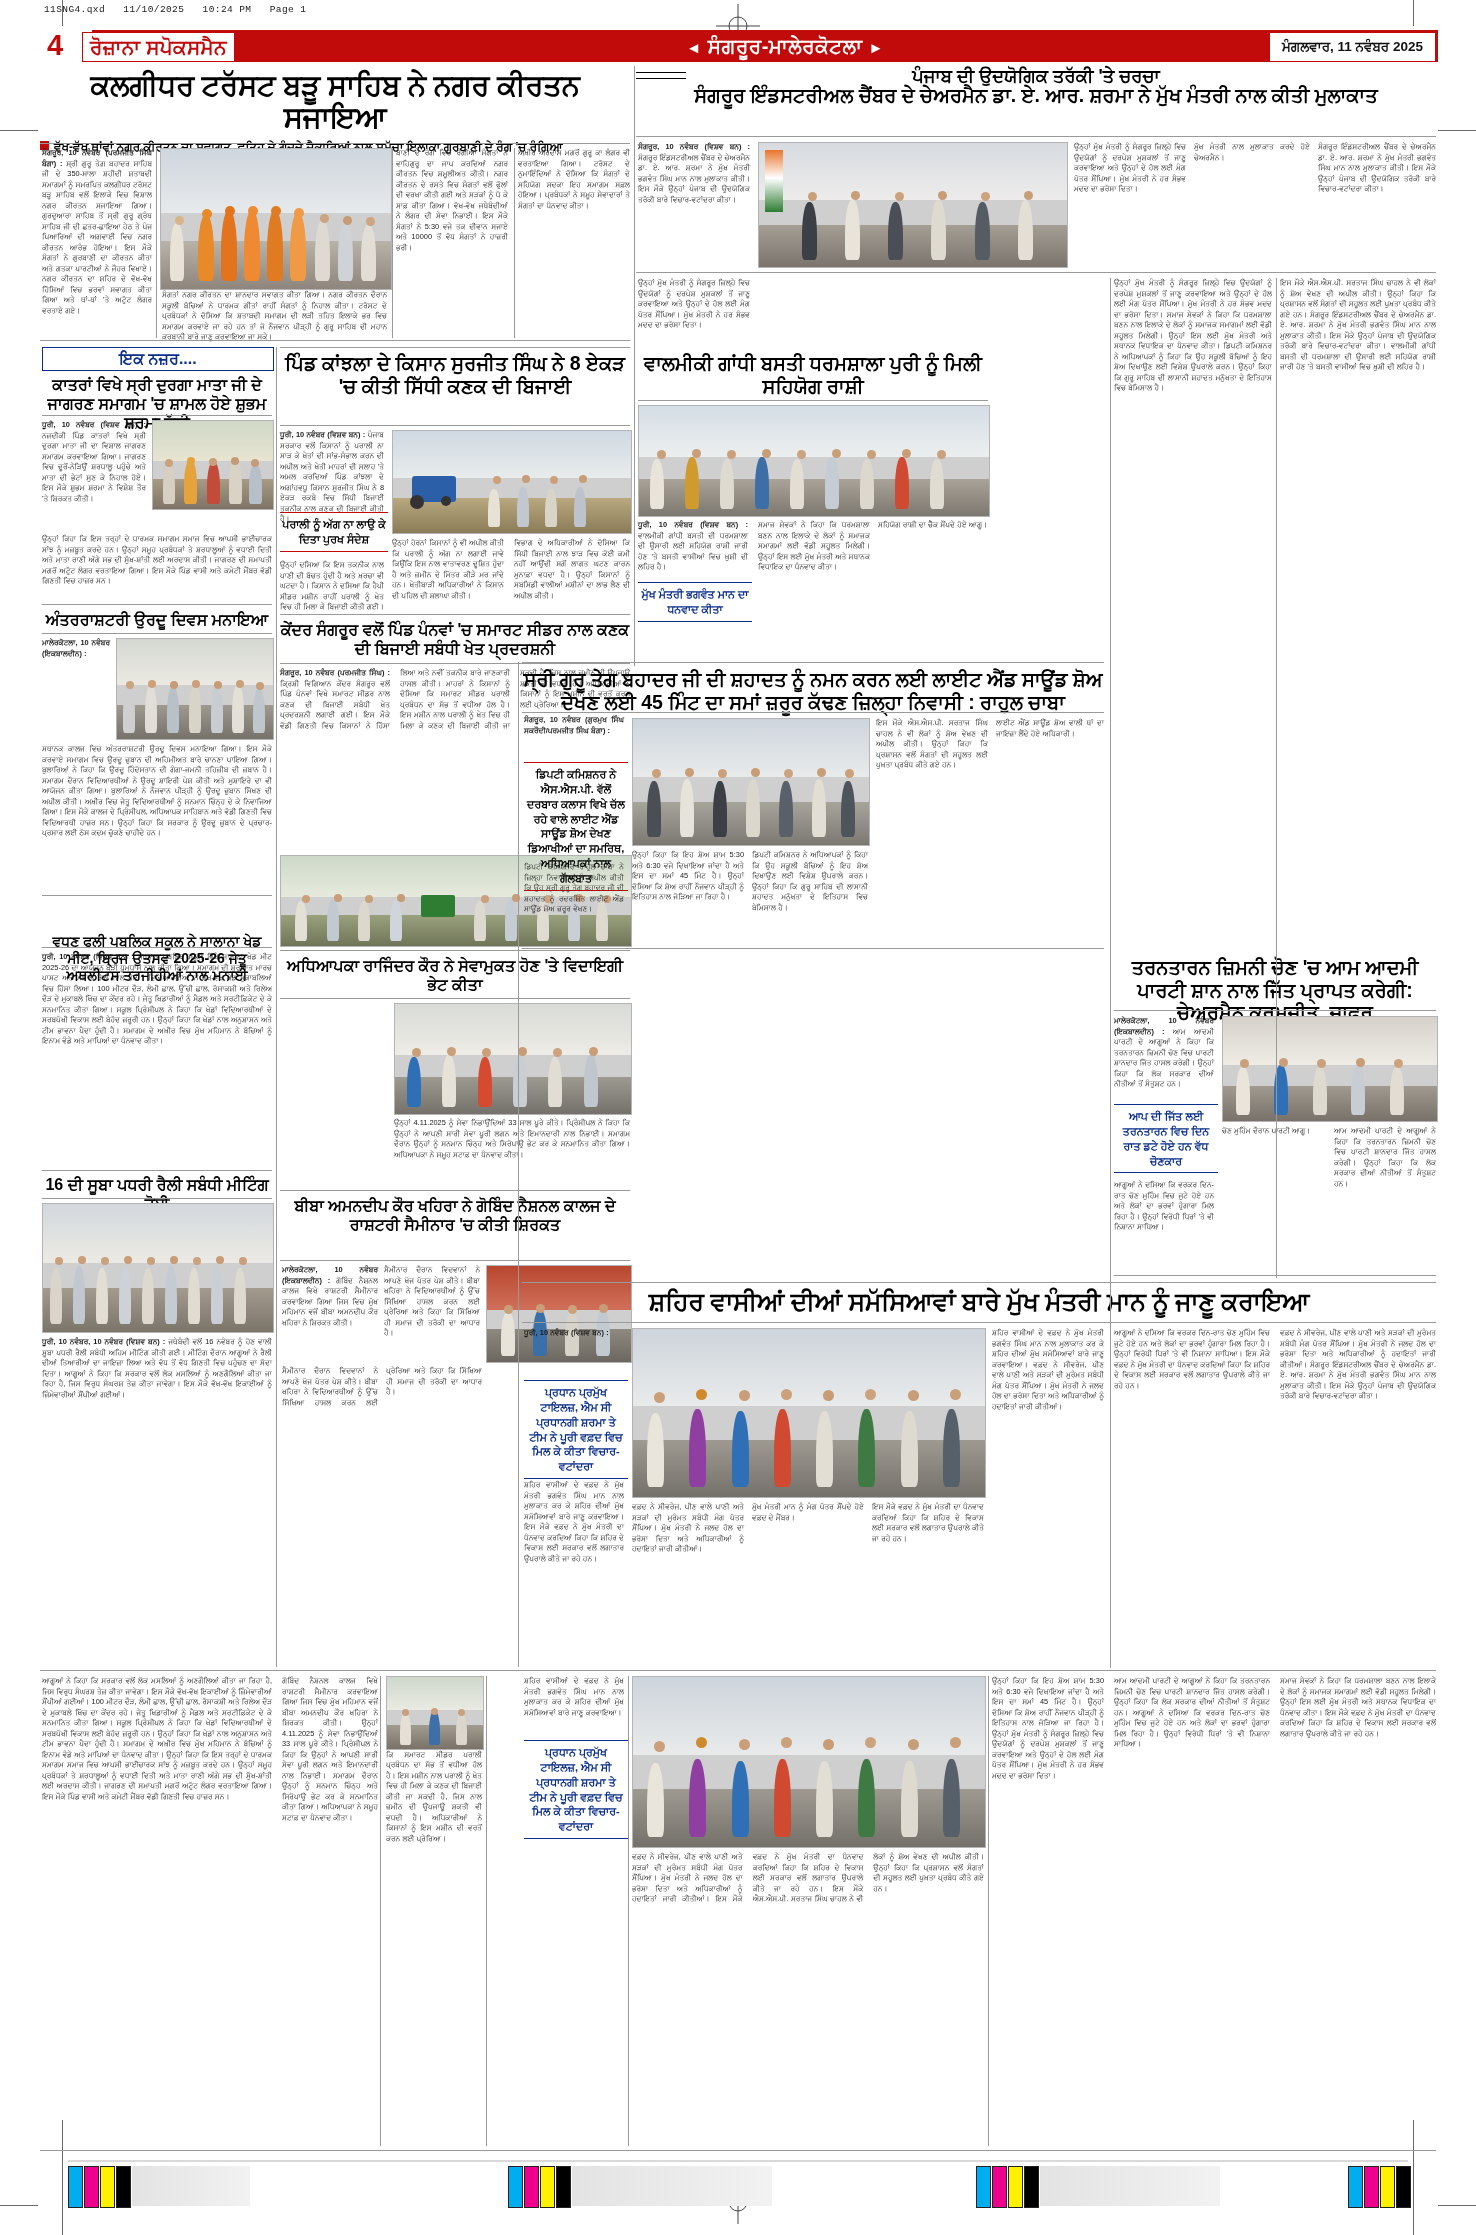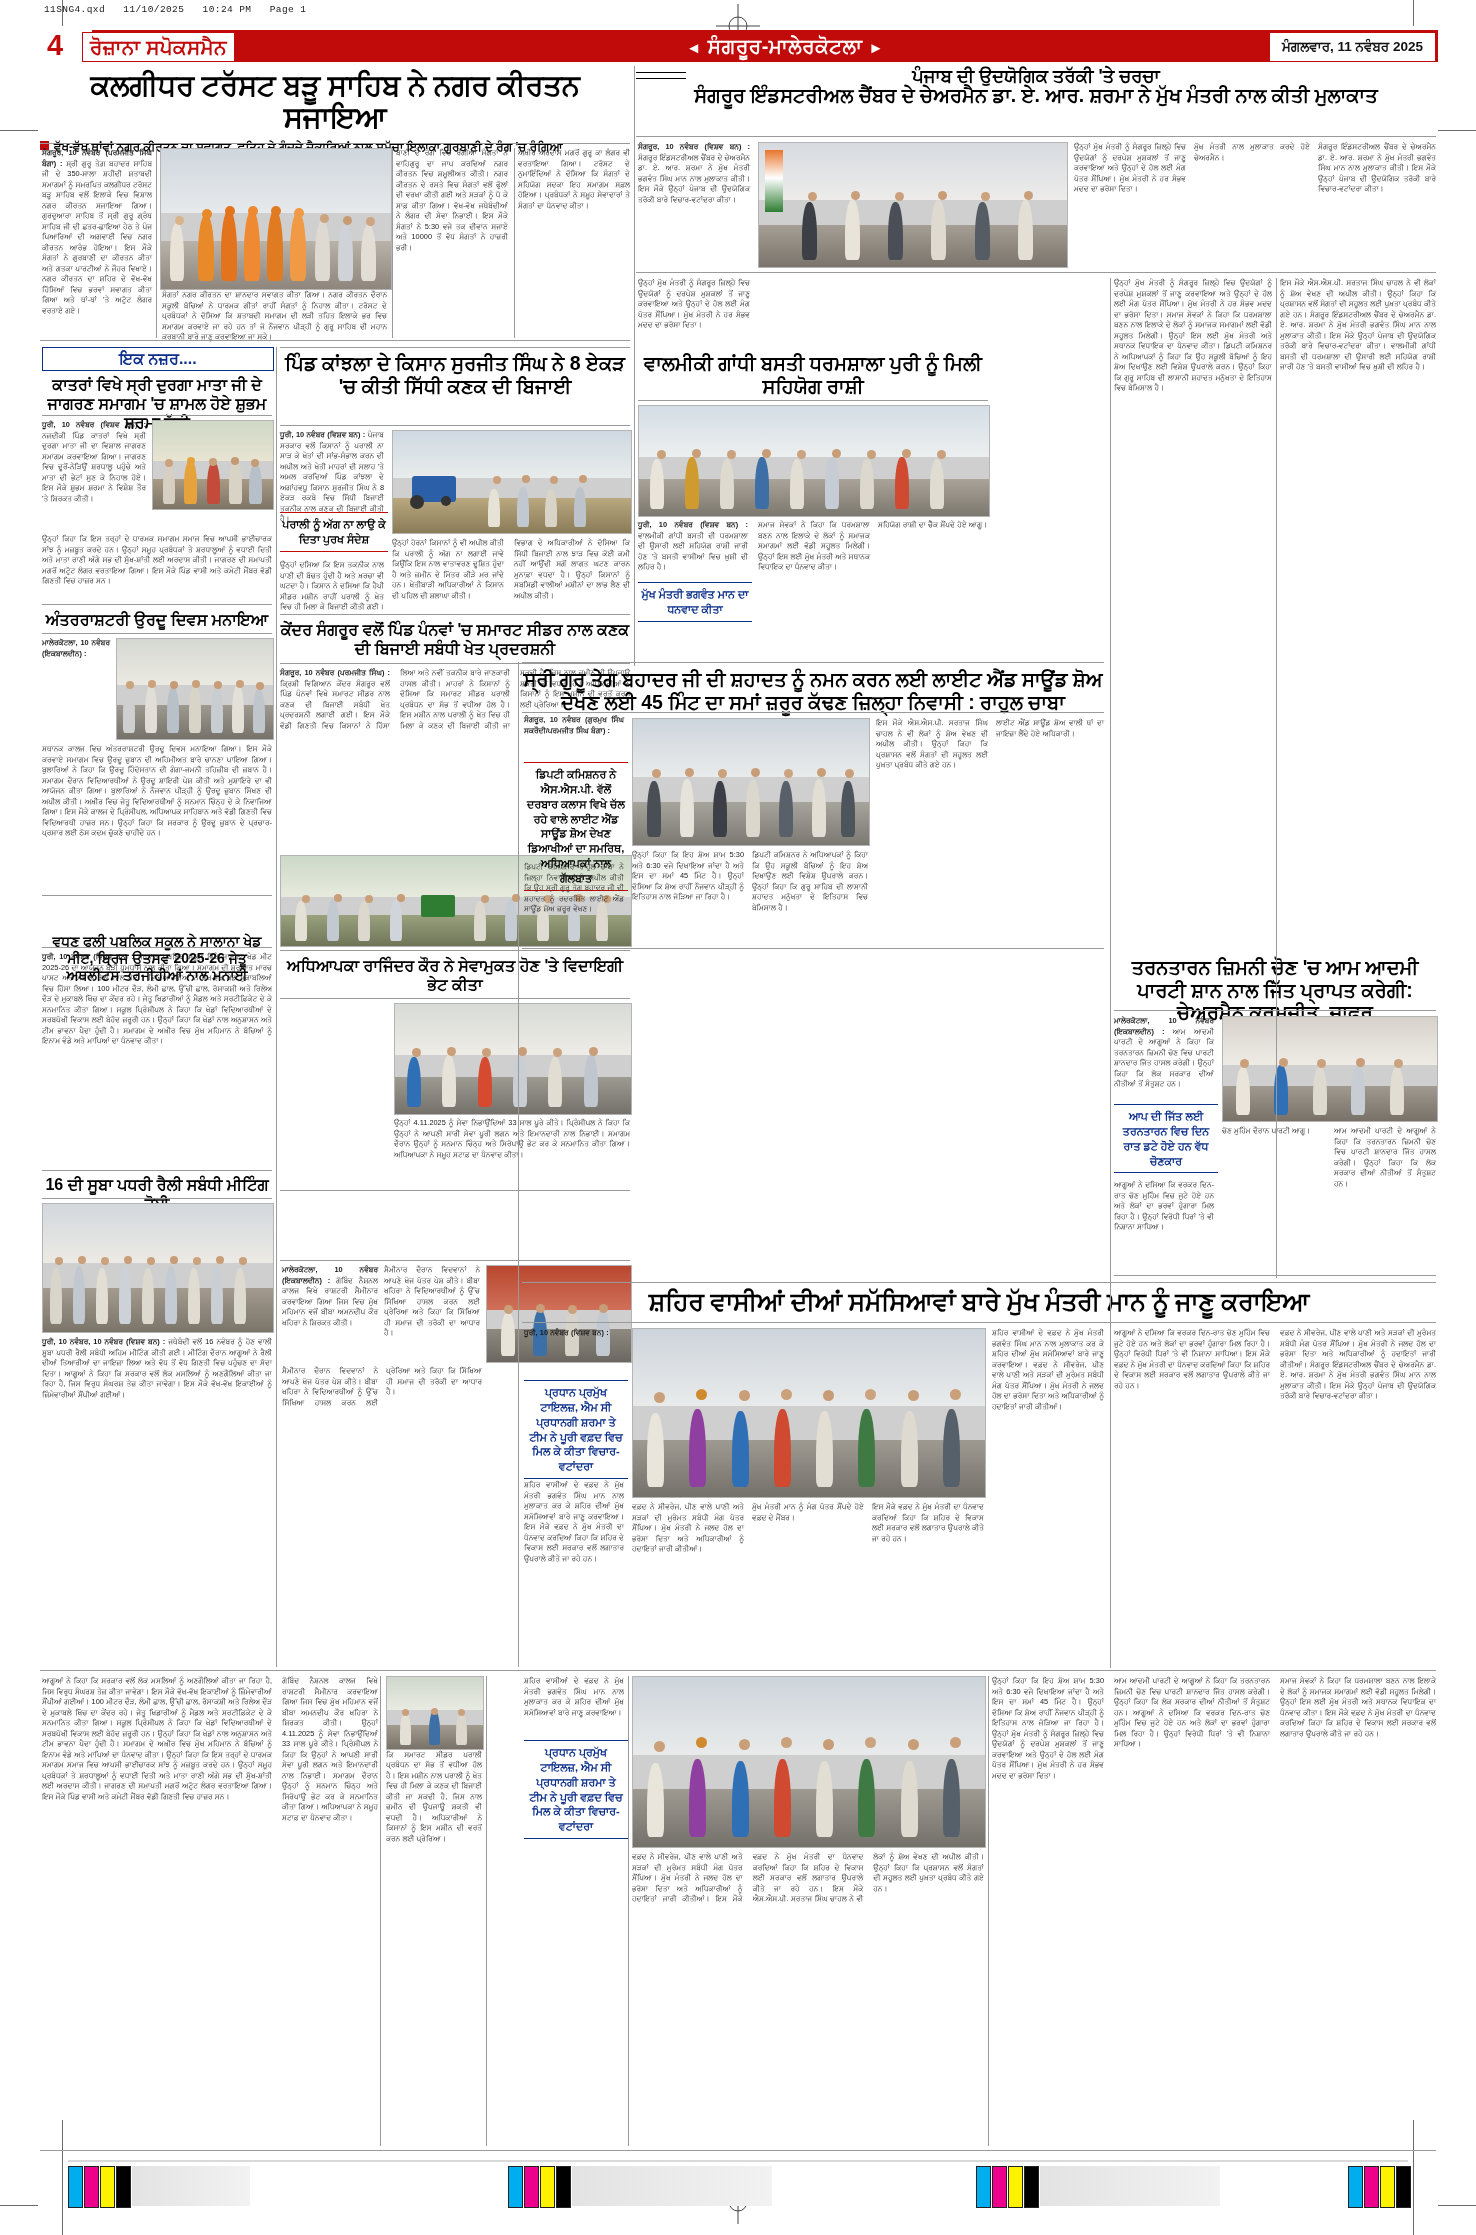--- a/index.html
+++ b/index.html
@@ -361,20 +361,23 @@
     <div class="fig" style="left:65%;width:14px;height:50px;background:#e1ddd3;"></div>
     <div class="head" style="left:67%;bottom:52%;width:9px;height:9px;background:#cca37f;"></div>
     <div class="fig" style="left:80%;width:14px;height:52px;background:#bfc6cd;"></div>
     <div class="head" style="left:82%;bottom:53%;width:9px;height:9px;background:#c89e78;"></div>
   </div>
   <div class="col body" style="left:394px;top:1118px;width:236px;height:66px;">
     <span>ਉਨ੍ਹਾਂ 4.11.2025 ਨੂੰ ਸੇਵਾ ਨਿਭਾਉਂਦਿਆਂ 33 ਸਾਲ ਪੂਰੇ ਕੀਤੇ। ਪ੍ਰਿੰਸੀਪਲ ਨੇ ਕਿਹਾ ਕਿ ਉਨ੍ਹਾਂ ਨੇ ਆਪਣੀ ਸਾਰੀ ਸੇਵਾ ਪੂਰੀ ਲਗਨ ਅਤੇ ਇਮਾਨਦਾਰੀ ਨਾਲ ਨਿਭਾਈ। ਸਮਾਗਮ ਦੌਰਾਨ ਉਨ੍ਹਾਂ ਨੂੰ ਸਨਮਾਨ ਚਿੰਨ੍ਹ ਅਤੇ ਸਿਰੋਪਾਉ ਭੇਟ ਕਰ ਕੇ ਸਨਮਾਨਿਤ ਕੀਤਾ ਗਿਆ। ਅਧਿਆਪਕਾ ਨੇ ਸਮੂਹ ਸਟਾਫ਼ ਦਾ ਧੰਨਵਾਦ ਕੀਤਾ।</span>
   </div>
   <div class="hline" style="left:280px;top:1190px;width:350px;"></div>
 
+  <div class="col" style="left:280px;top:1196px;width:350px;">
+    <h3 class="hl">ਬੀਬਾ ਅਮਨਦੀਪ ਕੌਰ ਖਹਿਰਾ ਨੇ ਗੋਬਿੰਦ ਨੈਸ਼ਨਲ ਕਾਲਜ ਦੇ ਰਾਸ਼ਟਰੀ ਸੈਮੀਨਾਰ 'ਚ ਕੀਤੀ ਸ਼ਿਰਕਤ</h3>
+  </div>
   <div class="hline" style="left:280px;top:1260px;width:350px;"></div>
   <div class="col body" style="left:282px;top:1265px;width:96px;height:90px;">
     <span class="dateline">ਮਾਲੇਰਕੋਟਲਾ, 10 ਨਵੰਬਰ (ਇਕਬਾਲਦੀਨ) :</span>
     <span>ਗੋਬਿੰਦ ਨੈਸ਼ਨਲ ਕਾਲਜ ਵਿਖੇ ਰਾਸ਼ਟਰੀ ਸੈਮੀਨਾਰ ਕਰਵਾਇਆ ਗਿਆ ਜਿਸ ਵਿਚ ਮੁੱਖ ਮਹਿਮਾਨ ਵਜੋਂ ਬੀਬਾ ਅਮਨਦੀਪ ਕੌਰ ਖਹਿਰਾ ਨੇ ਸ਼ਿਰਕਤ ਕੀਤੀ।</span>
   </div>
   <div class="col body" style="left:384px;top:1265px;width:96px;height:90px;">
     <span>ਸੈਮੀਨਾਰ ਦੌਰਾਨ ਵਿਦਵਾਨਾਂ ਨੇ ਆਪਣੇ ਖੋਜ ਪੱਤਰ ਪੇਸ਼ ਕੀਤੇ। ਬੀਬਾ ਖਹਿਰਾ ਨੇ ਵਿਦਿਆਰਥੀਆਂ ਨੂੰ ਉੱਚ ਸਿੱਖਿਆ ਹਾਸਲ ਕਰਨ ਲਈ ਪ੍ਰੇਰਿਆ ਅਤੇ ਕਿਹਾ ਕਿ ਸਿੱਖਿਆ ਹੀ ਸਮਾਜ ਦੀ ਤਰੱਕੀ ਦਾ ਆਧਾਰ ਹੈ।</span>
   </div>
   <div class="photo" style="left:486px;top:1265px;width:144px;height:96px;">
     <div class="sky" style="background:linear-gradient(180deg,#b9472f,#d0705a);"></div>

